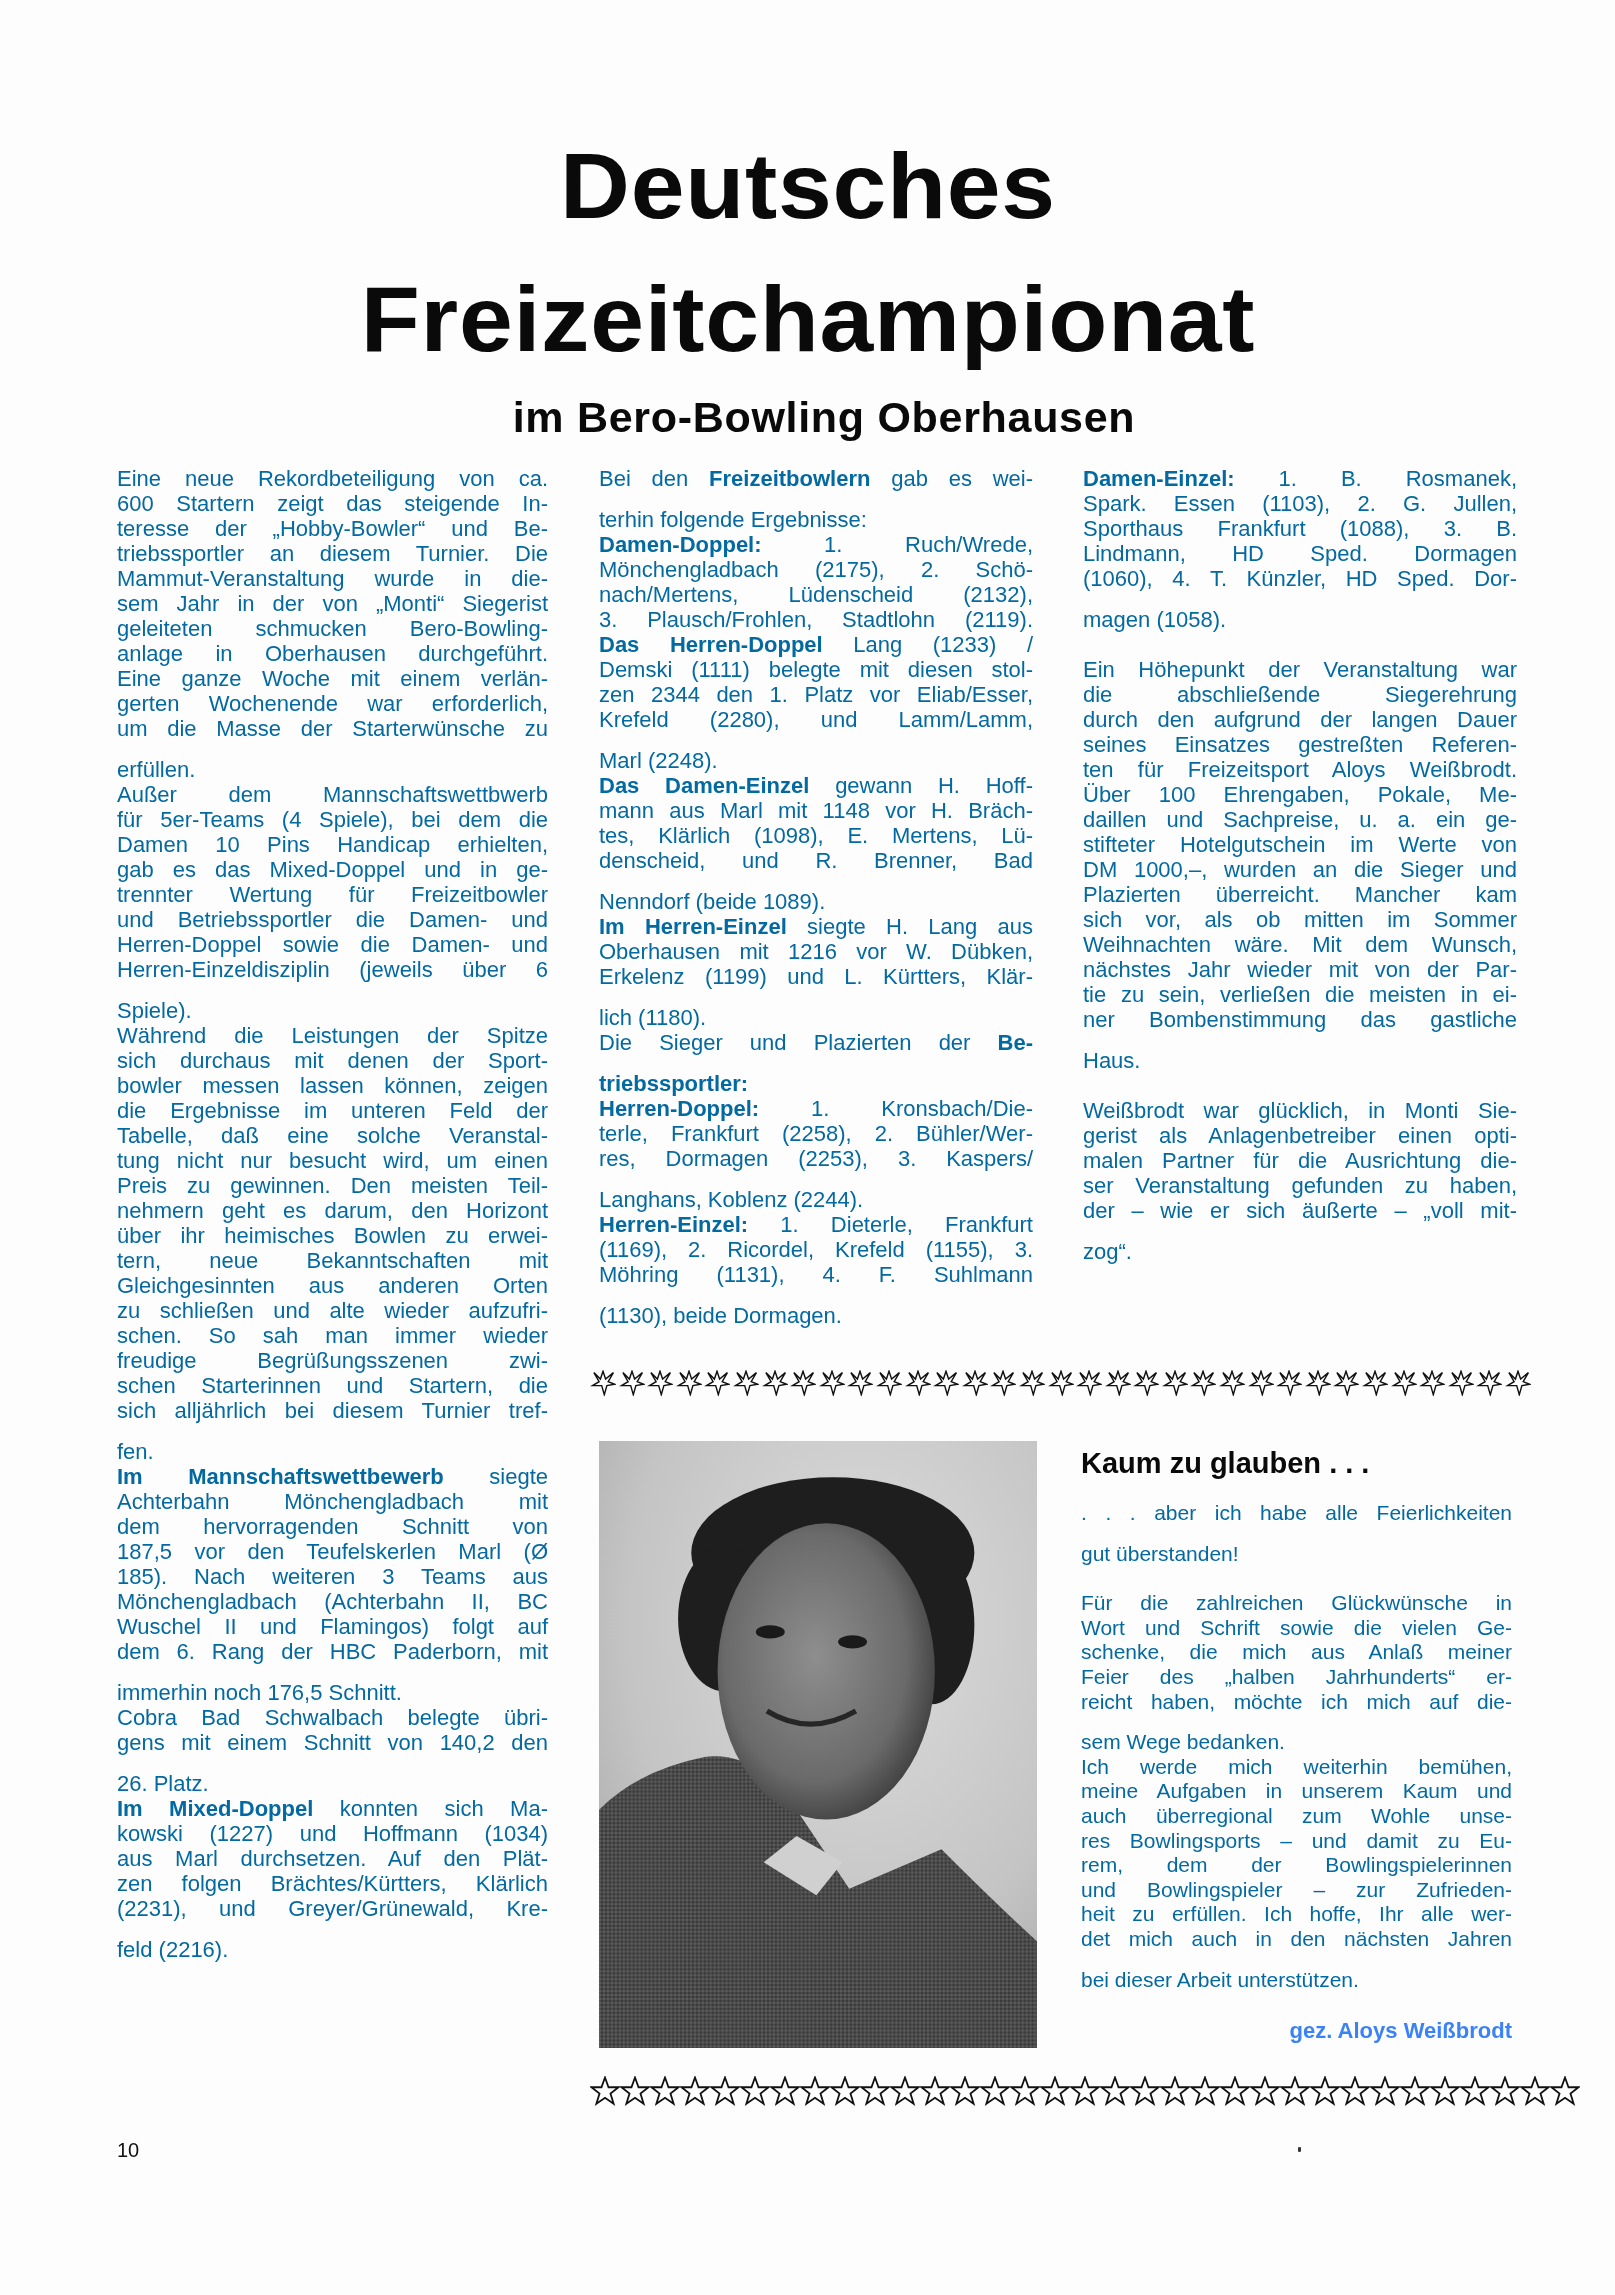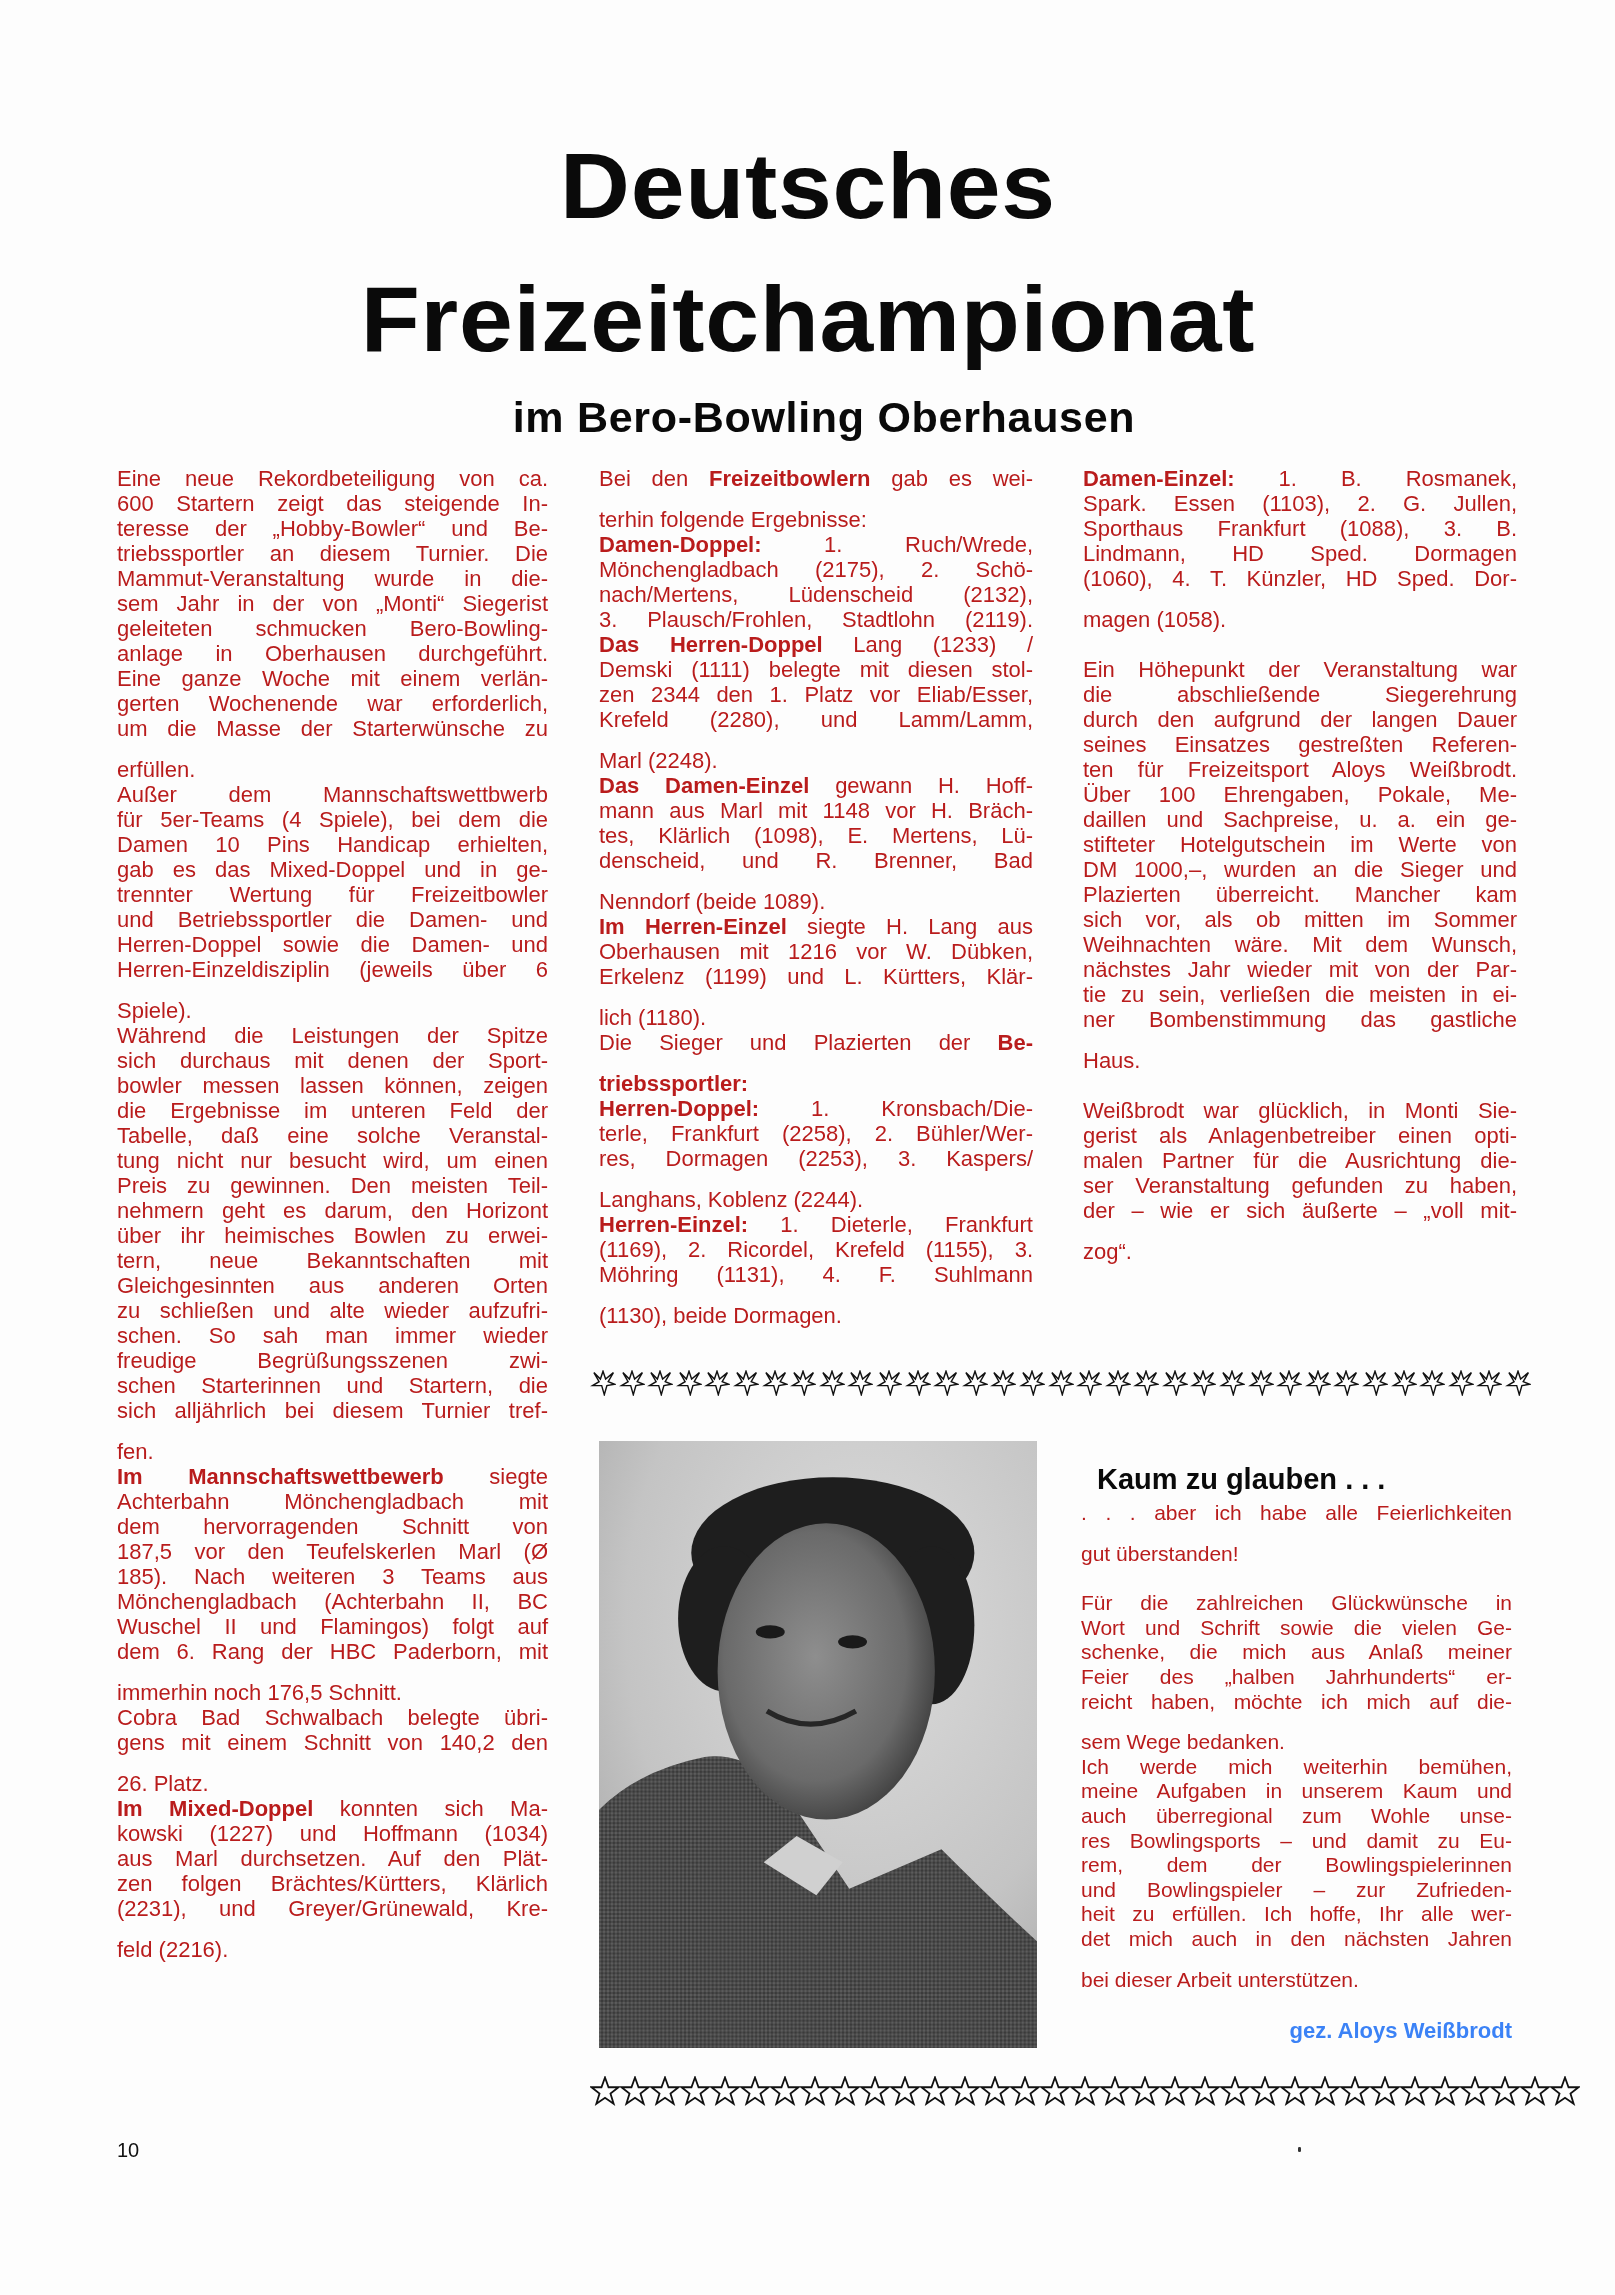--- a/index.html
+++ b/index.html
@@ -6,37 +6,37 @@
   body { width: 1616px; height: 2295px; position: relative; overflow: hidden;
          font-family: "Liberation Sans", sans-serif; color: #111111; }
   .page { position: absolute; left: 0; top: 0; width: 1616px; height: 2295px; background: #fdfdfd; }
 
   .title { position: absolute; left: 0; width: 1616px; text-align: center; font-weight: 700;
            letter-spacing: 0.7px; color: #0a0a0a; line-height: 1; margin: 0; }
   #title1 { top: 140px; font-size: 93px; transform: scaleX(1.04); }
   #title2 { top: 273px; font-size: 93px; transform: scaleX(1.04); }
   #subtitle { top: 396px; font-size: 43px; padding-left: 16px; }
 
-  .col { position: absolute; font-size: 22px; line-height: 25px; color: #b91c1c; }
+  .col { position: absolute; font-size: 22px; line-height: 25px; color: #0369a1; }
   .col .ln { display: block; white-space: nowrap; text-align: justify; text-align-last: justify; height: 25px; }
   .col .ln.last { text-align-last: left; margin-top: 16px; }
   .col .gap { display: block; height: 25px; }
   .col b { font-weight: 700; }
   #col1 { left: 117px; top: 466px; width: 431px; }
   #col2 { left: 599px; top: 466px; width: 434px; }
   #col3 { left: 1083px; top: 466px; width: 434px; }
   #col4 { left: 1081px; top: 1500px; width: 431px; font-size: 21px; }
   #col4 .ln { height: 24.6px; }
 
   .stars { position: absolute; left: 590px; width: 941px; display: flex; justify-content: space-between; }
   #stars-top { top: 1370px; height: 26px; }
   #stars-bottom { top: 2076px; height: 30px; }
   .stars svg { display: block; }
 
-  #kaum-heading { position: absolute; left: 1081px; top: 1447px; font-size: 29px; font-weight: 700; margin: 16px; color: #0a0a0a; }
+  #kaum-heading { position: absolute; left: 1081px; top: 1447px; font-size: 29px; font-weight: 700; margin: 0; color: #0a0a0a; }
   #signature { position: absolute; left: 1081px; width: 431px; top: 2018px; text-align: right; font-weight: 700; font-size: 22px; color: #3b82f6; }
 
   #photo { position: absolute; left: 599px; top: 1441px; width: 438px; height: 607px; overflow: hidden;
            background: radial-gradient(ellipse at 60% 30%, #d8d8d8 0%, #c2c2c2 45%, #a8a8a8 100%); }
   #page-number { position: absolute; left: 117px; top: 2139px; font-size: 20px; color: #111; }
   #speck { position: absolute; left: 1298px; top: 2147px; width: 3.3px; height: 4.6px; background: #333; border-radius: 1.3px; }
 </style>
 </head>
 <body>
 

